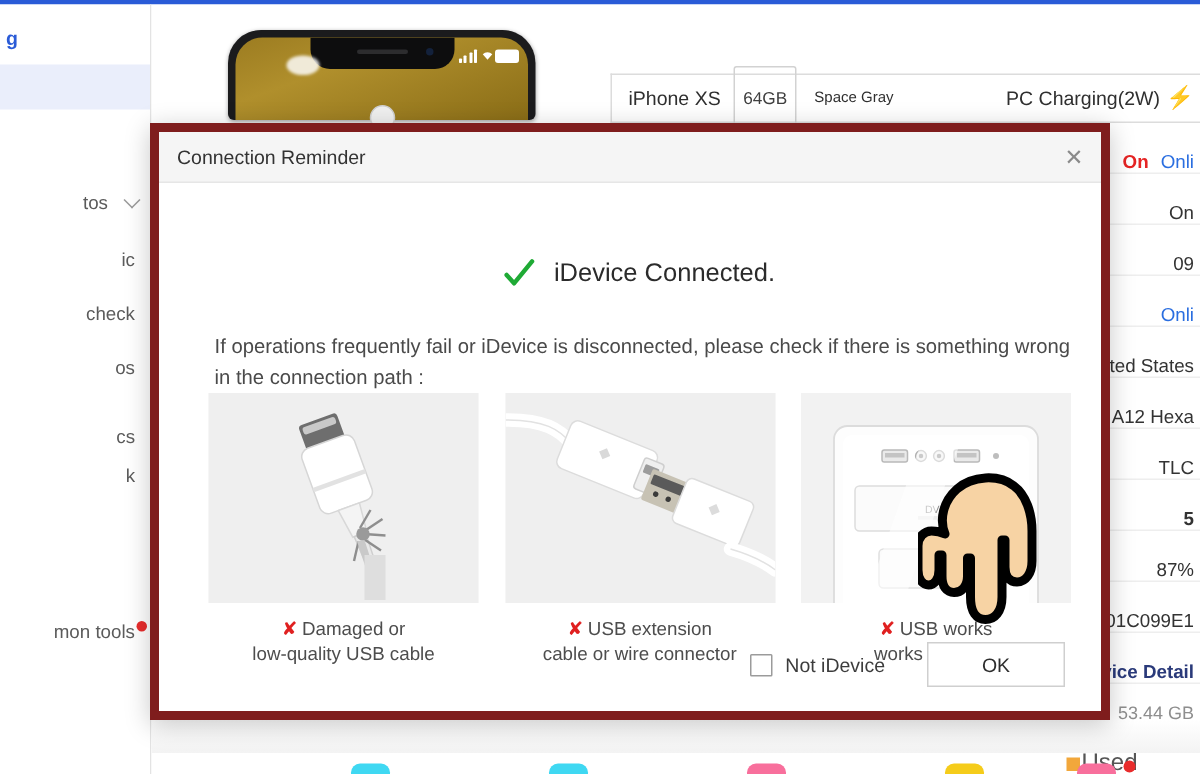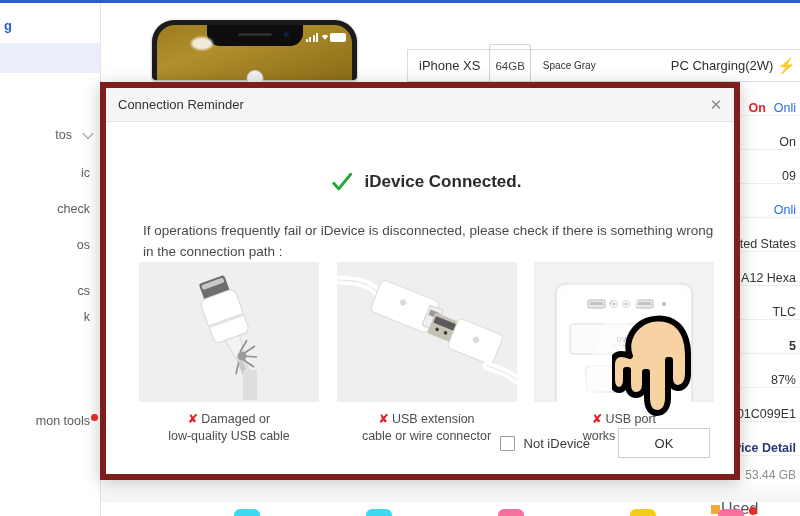--- a/index.html
+++ b/index.html
@@ -242,21 +242,21 @@
     width: 24px; height: 24px;
     color: #8a8a8a; font-size: 15px;
     line-height: 24px; text-align: center;
     cursor: pointer; font-family: "DejaVu Sans", sans-serif;
   }
 
   .dlg-body { position: relative; height: 364px; }
 
   .ok-line {
     position: absolute; left: 0; top: 49px; width: 640px;
-    display: flex; align-items: center; justify-content: center; gap: 12px; font-weight: bold;
+    display: flex; align-items: center; justify-content: center; gap: 12px;
   }
   .check {
     width: 22px; height: 22px; display: block;
   }
   .ok-text {
     font-size: 17px; color: #2b2b2b; white-space: nowrap;
   }
   .hint {
     position: absolute; left: 37px; top: 98px;
     width: 572px;
@@ -547,21 +547,21 @@
       <div class="captions">
         <div class="cap">
           <span class="xm">✘</span><span>Damaged or</span><br>
           <span>low-quality USB cable</span>
         </div>
         <div class="cap">
           <span class="xm">✘</span><span>USB extension</span><br>
           <span>cable or wire connector</span>
         </div>
         <div class="cap">
-          <span class="xm">✘</span><span>USB port</span><br>
+          <span class="xm">✘</span><span>USB works</span><br>
           <span>works unstably</span>
         </div>
       </div>
 
       <div class="footer">
         <div class="chk-wrap">
           <span class="chk-box"></span>
           <span class="chk-label">Not iDevice</span>
         </div>
         <button class="ok-btn">OK</button>

